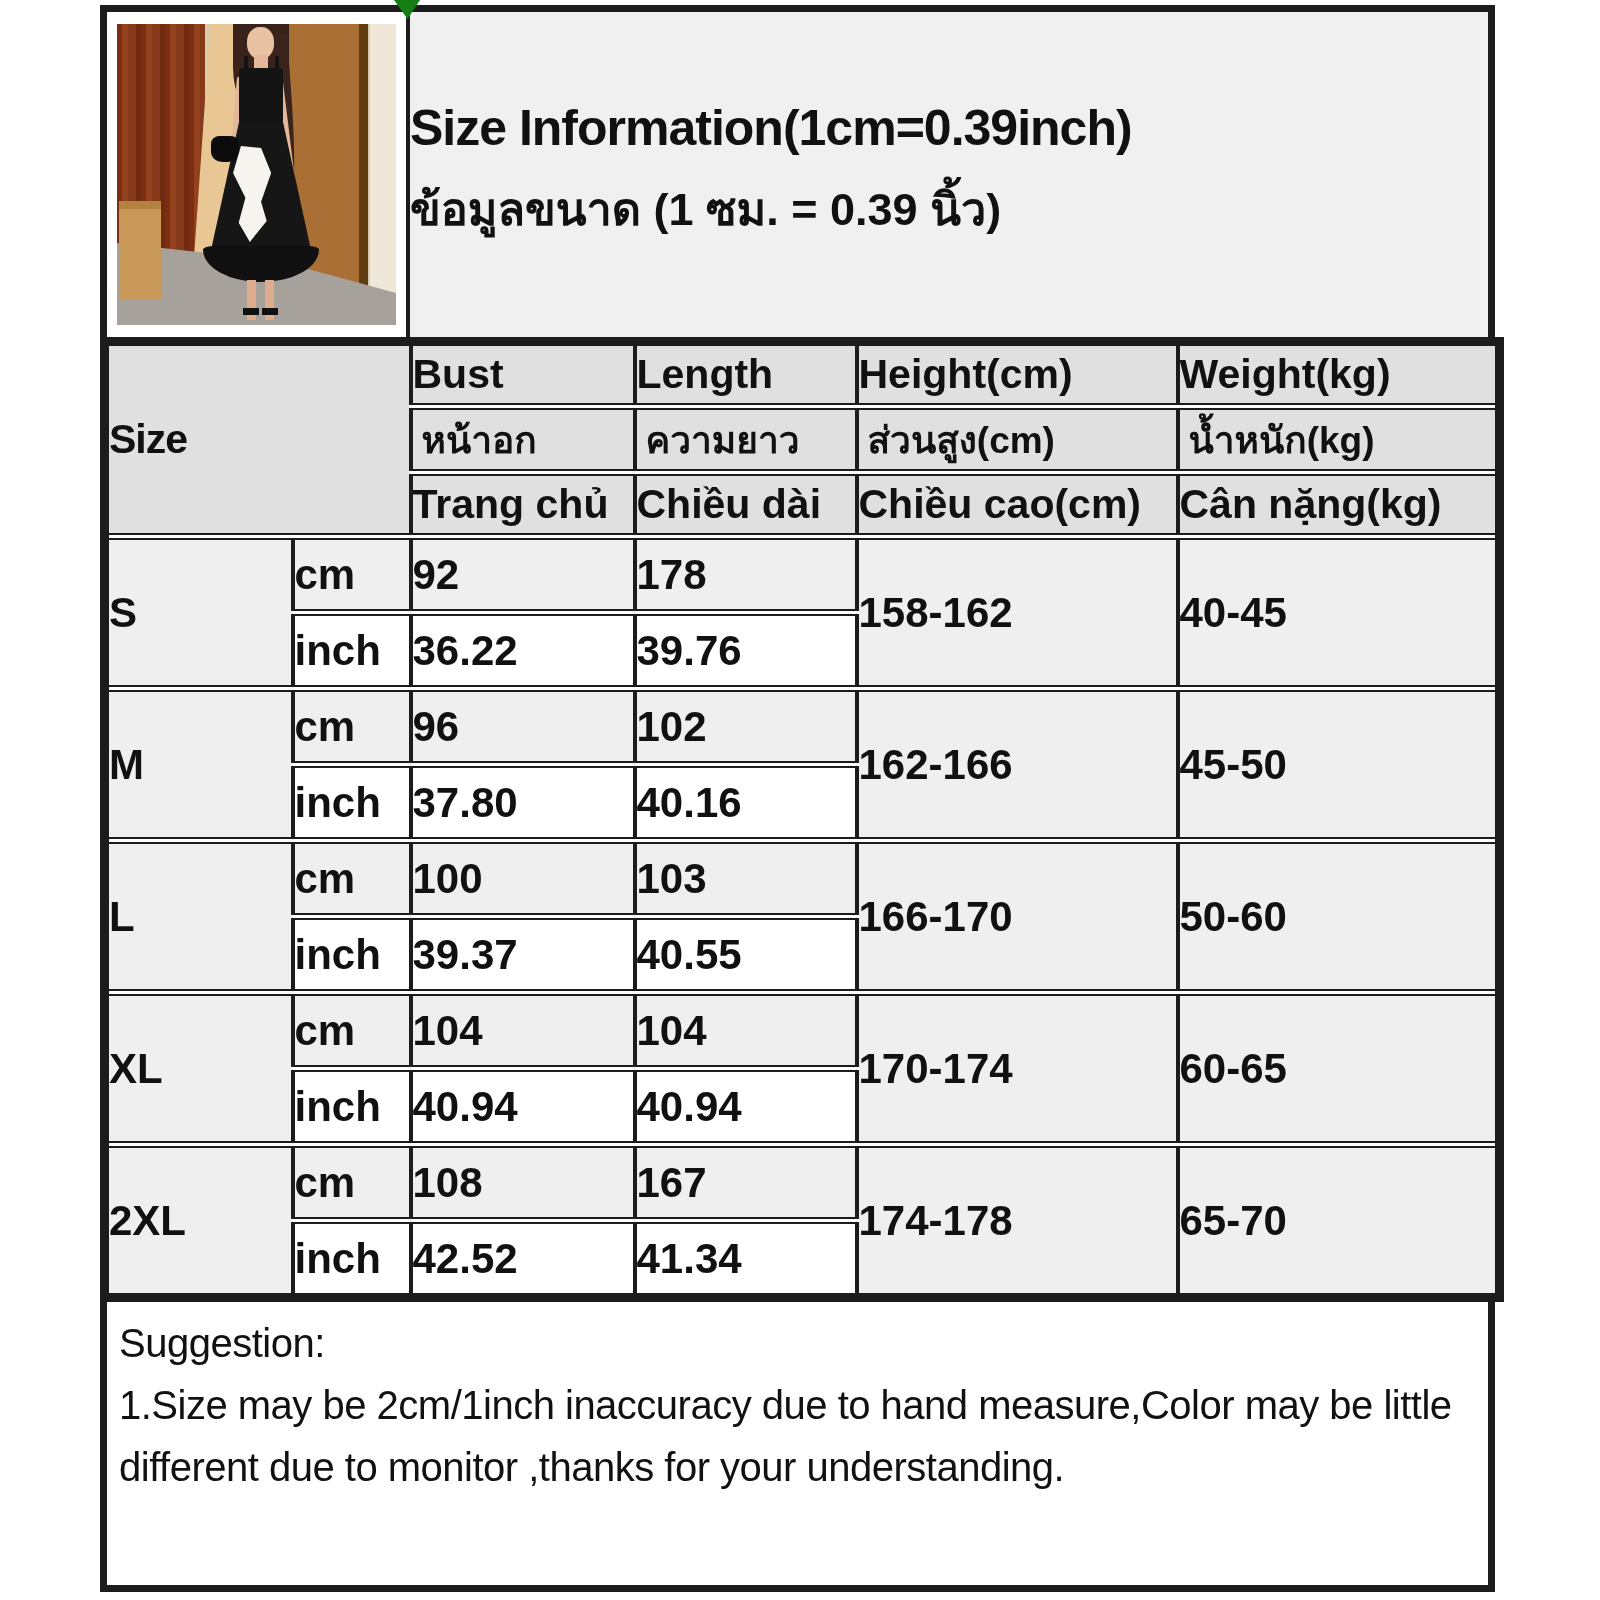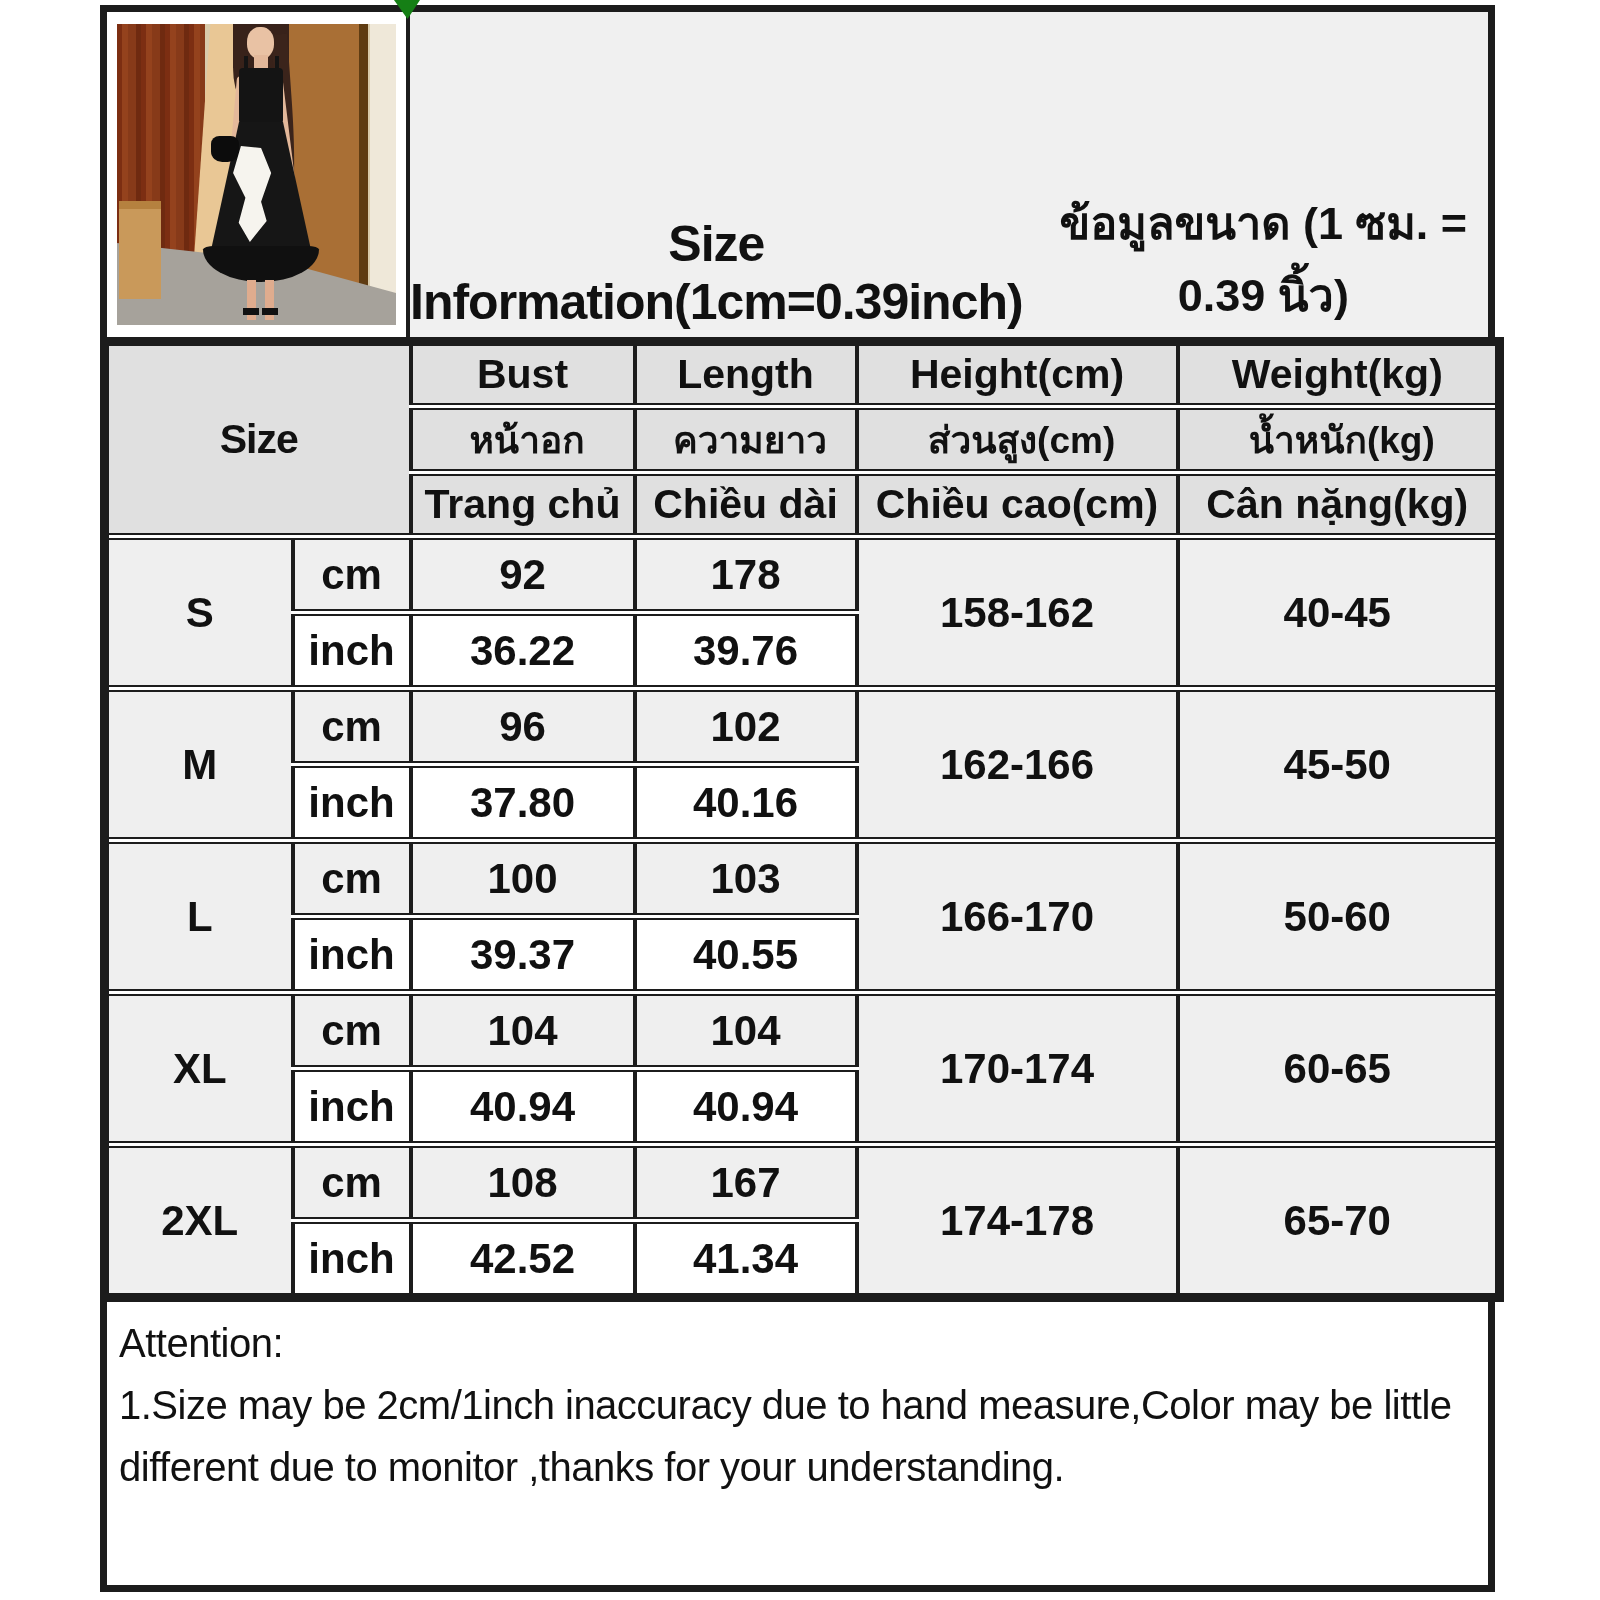--- a/index.html
+++ b/index.html
@@ -68,22 +68,23 @@
     clip-path: polygon(32% 0, 68% 2%, 86% 28%, 68% 58%, 78% 78%, 48% 100%, 28% 80%, 40% 54%, 18% 28%); }
   .leg-l { position:absolute; left:130px; top:256px; width:9px; height:40px; background:#dfac8e; }
   .leg-r { position:absolute; left:148px; top:256px; width:9px; height:40px; background:#dfac8e; }
   .sandal-l { position:absolute; left:126px; top:284px; width:16px; height:7px; background:#111; }
   .sandal-r { position:absolute; left:145px; top:284px; width:16px; height:7px; background:#111; }
 
   .title-cell {
     flex: 1;
     background: #f0f0f0;
     display: flex;
+    flex-direction: column;
     justify-content: center;
-    align-items: flex-end;
+    align-items: flex-start;
     text-align: center;
     gap: 16px;
     padding-bottom: 6px;
   }
   .title-en { font-size: 50px; font-weight: 700; letter-spacing: -1px; }
   .title-th { font-size: 45px; font-weight: 700; }
   .title-vi { font-size: 48px; font-weight: 700; letter-spacing: -1px; }
 
   
   .corner-mark {
@@ -98,21 +99,20 @@
   
   table.size-table {
     width: 1395px;
     border-collapse: collapse;
     table-layout: fixed;
     border: 9px solid #1c1c1c;
   }
   table.size-table td {
     border-left: 4px solid #1c1c1c;
     border-top: 7px double #1c1c1c;
-    text-align: center;
     vertical-align: middle;
     padding: 0;
     overflow: hidden;
   }
   tr.hdr td { height: 57px; background: #e0e0e0; font-weight: 700; }
   tr.hdr-en td { font-size: 41px; }
   tr.hdr-th td { font-size: 37px; padding-left: 9px; }
   tr.hdr-vi td { font-size: 41px; margin-left: 20px; }
   td.corner { background: #e0e0e0; font-size: 76px; font-weight: 700; letter-spacing: -1px; }
   tr.data td { height: 69px; font-size: 42px; font-weight: 700; }
@@ -273,17 +273,17 @@
       </tr>
       <tr class="data row-inch">
         <td class="unit-cell">inch</td>
         <td>42.52</td>
         <td>41.34</td>
       </tr>
     </tbody>
   </table>
 
   <div class="attention">
-    <div>Attention:</div>
+    <div>Suggestion:</div>
     <div>1.Size may be 2cm/1inch inaccuracy due to hand measure,Color may be little different due to monitor ,thanks for your understanding.</div>
   </div>
 
 </div>
 
 </body></html>

